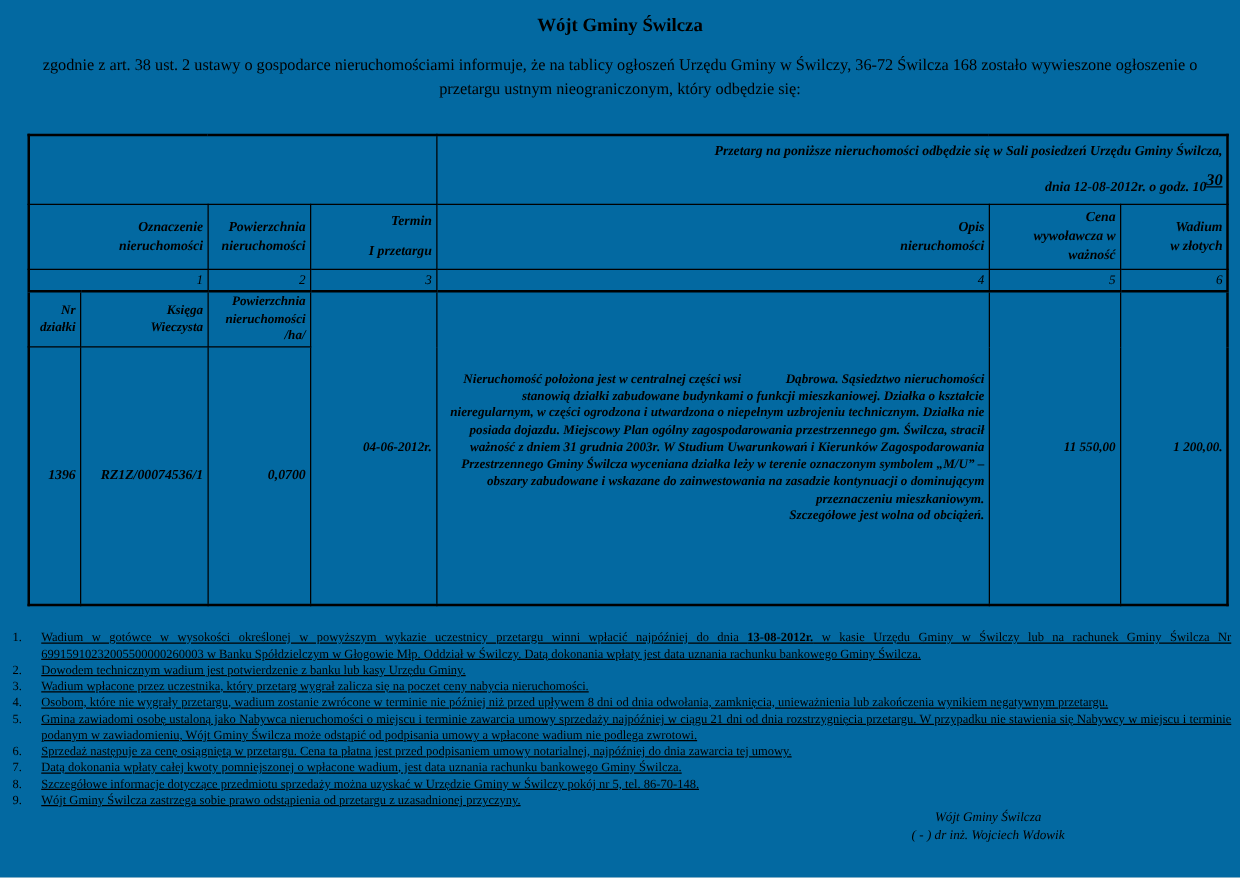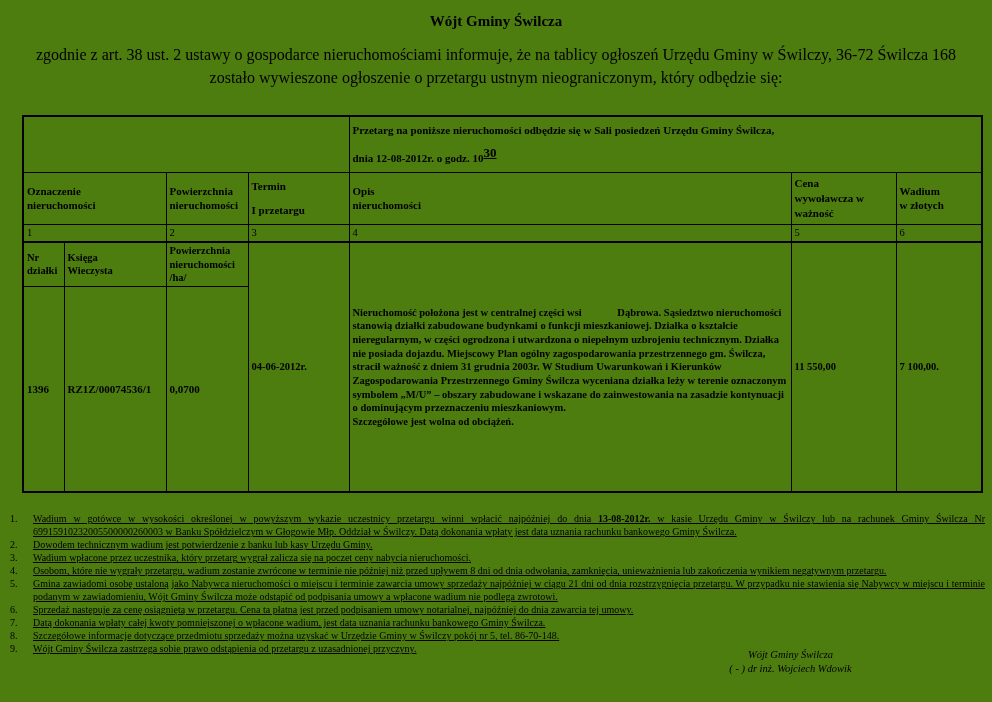--- a/index.html
+++ b/index.html
@@ -1,32 +1,32 @@
 <!DOCTYPE html>
 <html lang="pl"><head>
 <meta charset="utf-8">
 <style>
   html,body{margin:0;padding:0;background:#e8e8e8;}
   .page{
-    position:relative;width:992px;height:702px;margin:0 auto;background:#4d7c0f;
+    position:relative;width:992px;height:702px;margin:0 auto;background:#0369a1;
     font-family:"Liberation Serif","DejaVu Serif",serif;color:#000;overflow:hidden;
   }
   .doc-title{
     text-align:center;font-weight:bold;font-size:15px;padding-top:13px;
   }
   .intro{
-    text-align:center;font-size:16px;line-height:1.45;margin:13px 14px 16px 14px;
+    text-align:center;font-size:13px;line-height:1.45;margin:13px 14px 16px 14px;
   }
   table.main-table{
     border-collapse:collapse;table-layout:fixed;width:959px;
     margin:26px 0 0 22px;border:2px solid #000;
   }
   table.main-table td{
-    border:1px solid #000;text-align:left;vertical-align:middle;
-    padding:1px 3px;font-size:11px;overflow:hidden;
+    border:1px solid #000;text-align:right;vertical-align:middle;
+    padding:1px 3px;font-size:11px;overflow:hidden;font-style:italic;
   }
   .pre{white-space:pre-line;}
   td.notice-cell{font-weight:bold;font-size:12.5px;line-height:1.8;}
   td.notice-cell .sup{vertical-align:super;font-size:13px;text-decoration:underline;}
   tr.hdr-row td{font-weight:bold;font-size:11px;line-height:1.35;}
   td.termin-cell .t2{margin-top:9px;}
   tr.num-row td{font-size:10.5px;height:16px;padding:0 3px;}
   tr.sub-row td{font-weight:bold;font-size:10.5px;line-height:1.3;border-top:2px solid #000;}
   td.val{font-weight:bold;font-size:12px;}
   td.desc-cell{
@@ -102,21 +102,21 @@
 Wieczysta</td>
         <td class="pre">Powierzchnia
 nieruchomości
 /ha/</td>
         <td rowspan="2" class="val">04-06-2012r.</td>
         <td rowspan="2" class="desc-cell">
           <span>Nieruchomość położona jest w centralnej części wsi </span><b>Dąbrowa</b><span>. Sąsiedztwo nieruchomości stanowią działki zabudowane budynkami o funkcji mieszkaniowej. Działka o kształcie nieregularnym, w części ogrodzona i utwardzona o niepełnym uzbrojeniu technicznym. Działka nie posiada dojazdu. Miejscowy Plan ogólny zagospodarowania przestrzennego gm. Świlcza, stracił ważność z dniem 31 grudnia 2003r. W Studium Uwarunkowań i Kierunków Zagospodarowania Przestrzennego Gminy Świlcza wyceniana działka leży w terenie oznaczonym symbolem „M/U” – obszary zabudowane i wskazane do zainwestowania na zasadzie kontynuacji o dominującym przeznaczeniu mieszkaniowym.</span>
           <div>Szczegółowe jest wolna od obciążeń.</div>
         </td>
         <td rowspan="2" class="val">11 550,00</td>
-        <td rowspan="2" class="val">7 100,00.</td>
+        <td rowspan="2" class="val">1 200,00.</td>
       </tr>
       <tr style="height:206px">
         <td class="val">1396</td>
         <td class="val">RZ1Z/00074536/1</td>
         <td class="val">0,0700</td>
       </tr>
     </tbody>
   </table>
 
   <div class="conditions">

